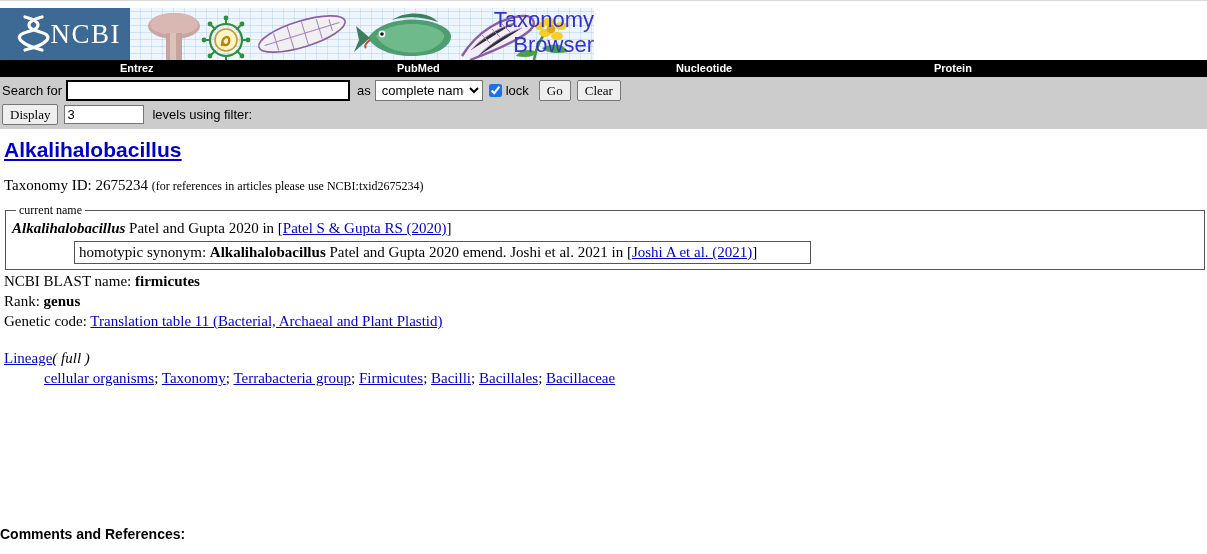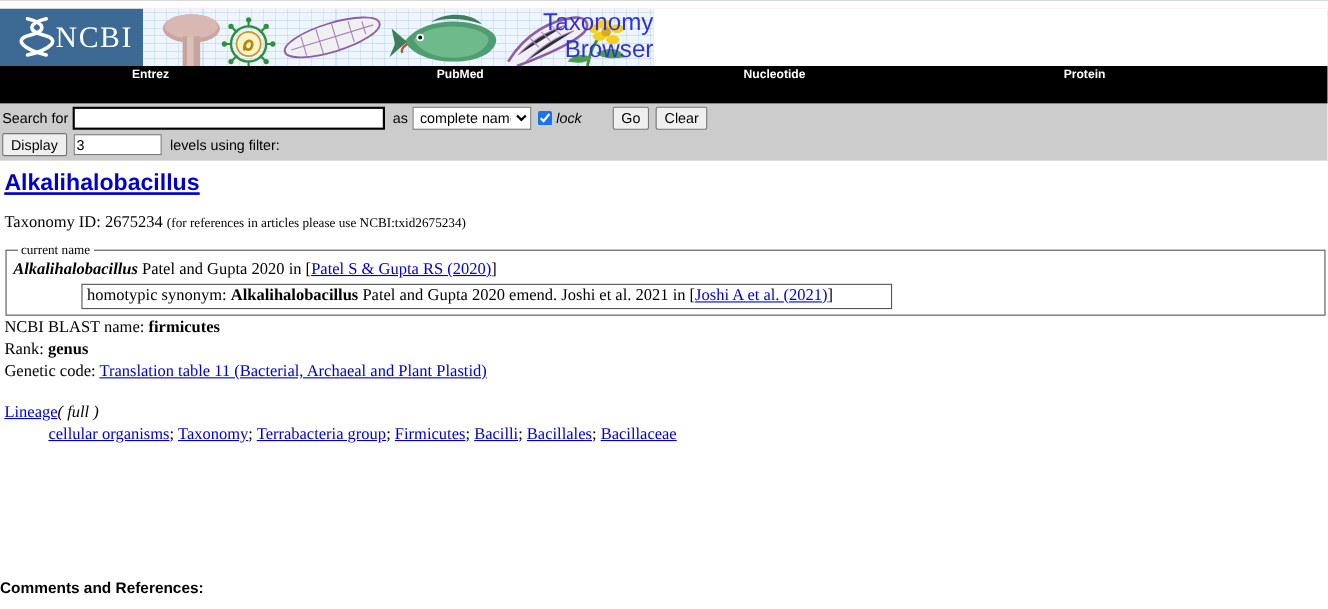--- a/index.html
+++ b/index.html
@@ -81,39 +81,39 @@
     color: #3333cc;
     font-family: "Liberation Sans", sans-serif;
     font-size: 22px;
     line-height: 25px;
     font-weight: 400;
   }
   .masthead-fill { flex: 1; background: #ffffff; }
 
   
   .navbar {
-    height: 34px;
+    height: 17px;
     background: #000000;
     position: relative;
     color: #ffffff;
     font-family: "Liberation Sans", sans-serif;
     font-size: 11px;
     font-weight: bold;
   }
   .navbar a {
     position: absolute;
     top: 2px;
     color: #ffffff;
     text-decoration: none;
     white-space: nowrap;
   }
   .nav-entrez   { left: 120px; }
   .nav-pubmed   { left: 397px; }
   .nav-nuc      { left: 676px; }
-  .nav-protein  { left: 967px; }
+  .nav-protein  { left: 934px; }
 
   
   .searchpanel {
     background: #cccccc;
     padding: 3px 0 4px 2px;
     font-family: "Liberation Sans", sans-serif;
     font-size: 13px;
   }
   .srow {
     display: flex;
@@ -145,35 +145,35 @@
     font-size: 13px;
     height: 21px;
     border: 1px solid #767676;
     background: #ffffff;
     padding: 0 2px;
   }
   #name-class-select { width: 108px; }
   #filter-select { width: 164px; }
 
   .btn {
-    font-family: Liberation Sans, sans-serif;
+    font-family: Liberation Serif, serif;
     font-size: 13px;
     background: #efefef;
     border: 1px solid #767676;
     border-radius: 2px;
     padding: 1px 7px;
     height: 21px;
     cursor: pointer;
   }
   .chk {
     width: 13px; height: 13px;
     margin: 0 4px 0 6px;
     accent-color: #1a73e8;
   }
-  .lockword { margin-right: 28px; font-style: italic; }
+  .lockword { margin-right: 10px; }
   .sp6 { width: 6px; display: inline-block; }
 
   
   .content { padding: 0 0 0 4px; }
 
   h2.taxname {
     margin: 10px 0 0 0;
     font-family: "Liberation Sans", sans-serif;
     font-size: 21px;
     font-weight: bold;

